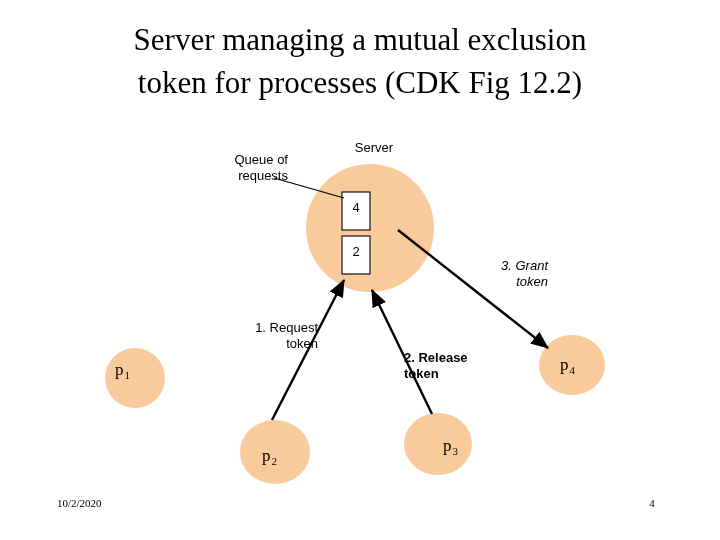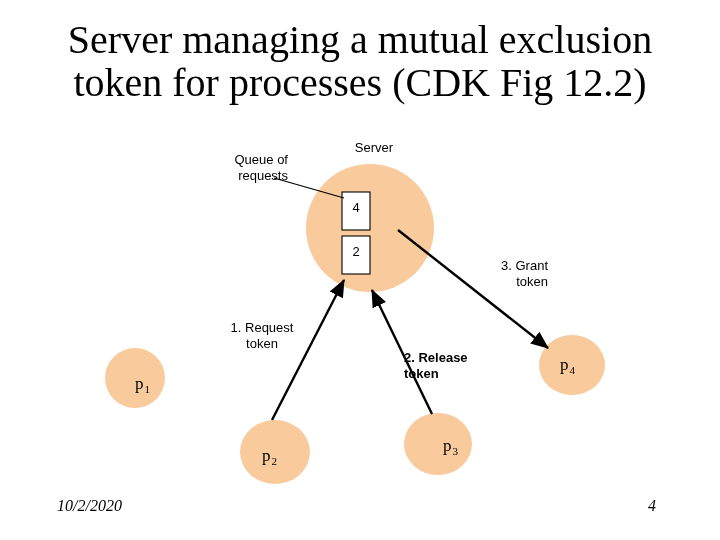--- a/index.html
+++ b/index.html
@@ -16,21 +16,21 @@
     font-family: "Liberation Sans", sans-serif;
   }
   
   #title {
     position: absolute;
     left: 18px;
     top: 18px;
     width: 684px;
     text-align: center;
     font-family: "Liberation Serif", serif;
-    font-size: 40px;
+    font-size: 31px;
     line-height: 43px;
     color: #000000;
     white-space: pre-line;
   }
   
   #diagram {
     position: absolute;
     left: 0;
     top: 0;
     width: 720px;
@@ -48,22 +48,22 @@
     position: absolute;
     font-family: "Liberation Sans", sans-serif;
     font-size: 13px;
     line-height: 16px;
     color: #000000;
     white-space: pre-line;
   }
 
   #lbl-queue { left: 196px; top: 152px; width: 92px; text-align: right; }
   #lbl-server { left: 318px; top: 140px; width: 112px; text-align: center; }
-  #lbl-grant { left: 448px; top: 258px; width: 100px; text-align: right; }
-  #lbl-request { left: 206px; top: 320px; width: 112px; text-align: center; }
+  #lbl-grant { left: 448px; top: 258px; width: 100px; text-align: right; font-style: italic; }
+  #lbl-request { left: 206px; top: 320px; width: 112px; text-align: right; }
   #lbl-release { left: 404px; top: 350px; width: 110px; text-align: left; font-weight: bold; }
 
   
   .qnum {
     position: absolute;
     font-family: "Liberation Sans", sans-serif;
     font-size: 13px;
     color: #000000;
     text-align: center;
     width: 24px;
@@ -79,33 +79,32 @@
     color: #000000;
     white-space: nowrap;
   }
   .pnode sub {
     font-size: 11px;
     vertical-align: baseline;
     position: relative;
     top: 4px;
     left: 1px;
   }
-  #p1-label { left: 115px; top: 374px; margin-left: 20px; }
+  #p1-label { left: 115px; top: 360px; }
   #p2-label { left: 262px; top: 446px; text-align: right; }
   #p3-label { left: 427px; top: 436px; margin-left: 16px; }
   #p4-label { left: 560px; top: 355px; text-align: center; }
 
   
   .footer {
     position: absolute;
     bottom: 0;
     font-family: "Liberation Serif", serif;
-    font-size: 16px;
+    font-size: 11px;
     color: #000000;
-    font-style: italic;
   }
   #footer-date { left: 57px; top: 497px; }
   #footer-center { left: 0; top: 497px; width: 720px; text-align: center; }
   #footer-page { left: 640px; top: 497px; width: 24px; text-align: center; }
 </style>
 </head>
 <body>
 
 <div id="slide">
 

